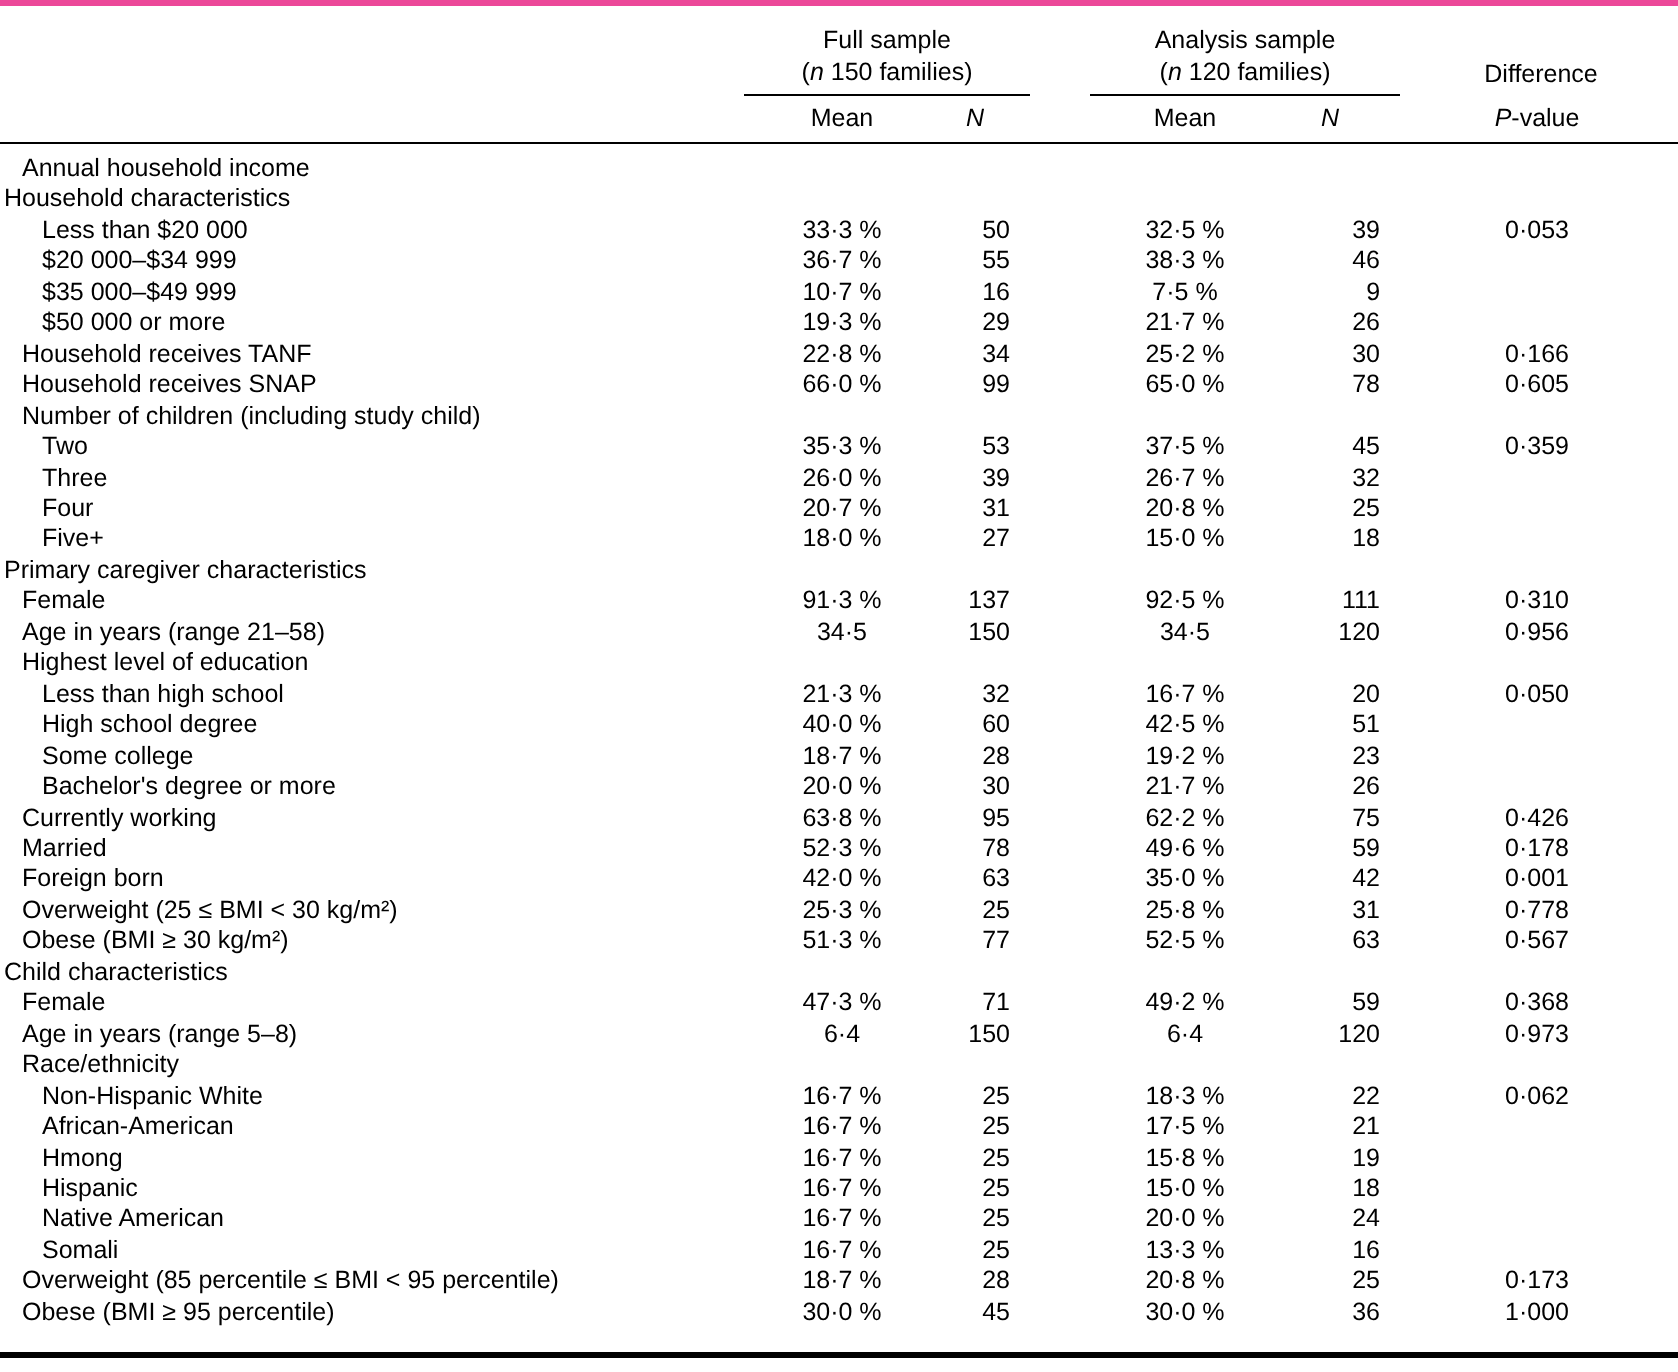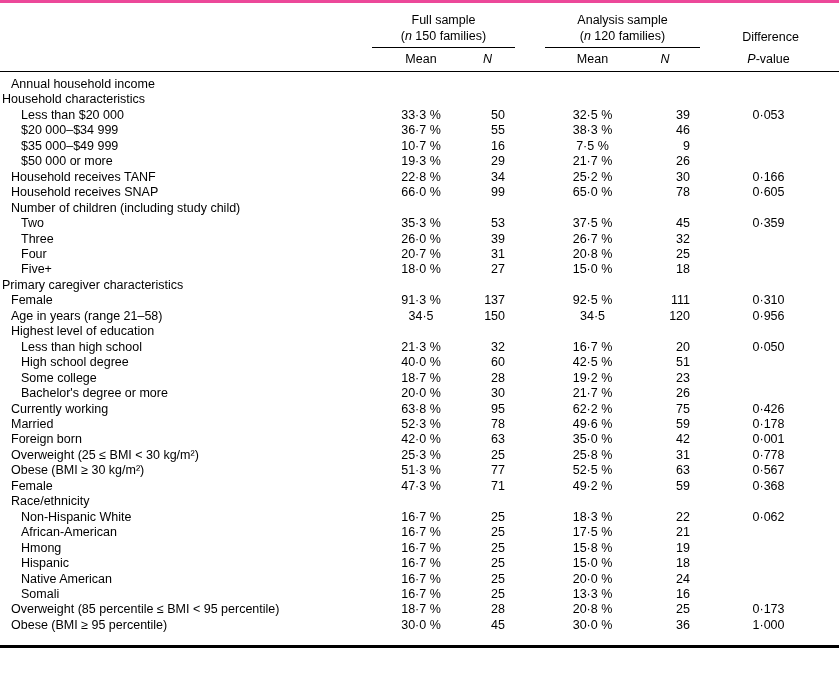--- a/index.html
+++ b/index.html
@@ -333,27 +333,45 @@
       <tr>
         <td class="label indent-1">Obese (BMI ≥ 30 kg/m²)</td>
         <td class="mean">51·3 %</td>
         <td class="ncol">77</td>
         <td></td>
         <td class="mean">52·5 %</td>
         <td class="ncol">63</td>
         <td class="pcol">0·567</td>
       </tr>
       <tr>
+        <td class="label indent-0">Child characteristics</td>
+        <td class="mean"></td>
+        <td class="ncol"></td>
+        <td></td>
+        <td class="mean"></td>
+        <td class="ncol"></td>
+        <td class="pcol"></td>
+      </tr>
+      <tr>
         <td class="label indent-1">Female</td>
         <td class="mean">47·3 %</td>
         <td class="ncol">71</td>
         <td></td>
         <td class="mean">49·2 %</td>
         <td class="ncol">59</td>
         <td class="pcol">0·368</td>
+      </tr>
+      <tr>
+        <td class="label indent-1">Age in years (range 5–8)</td>
+        <td class="mean">6·4</td>
+        <td class="ncol">150</td>
+        <td></td>
+        <td class="mean">6·4</td>
+        <td class="ncol">120</td>
+        <td class="pcol">0·973</td>
       </tr>
       <tr>
         <td class="label indent-1">Race/ethnicity</td>
         <td class="mean"></td>
         <td class="ncol"></td>
         <td></td>
         <td class="mean"></td>
         <td class="ncol"></td>
         <td class="pcol"></td>
       </tr>

